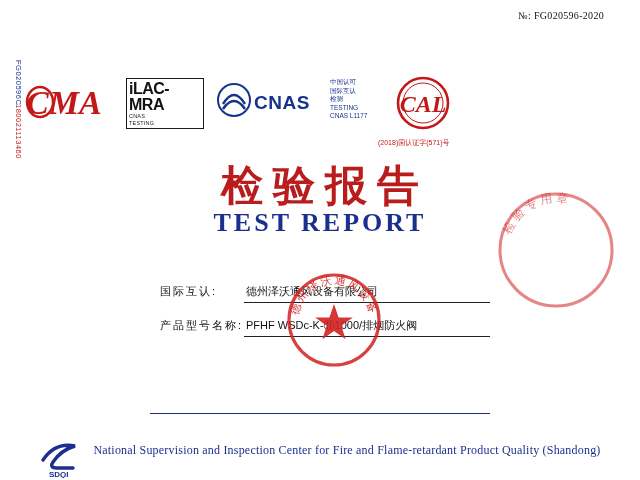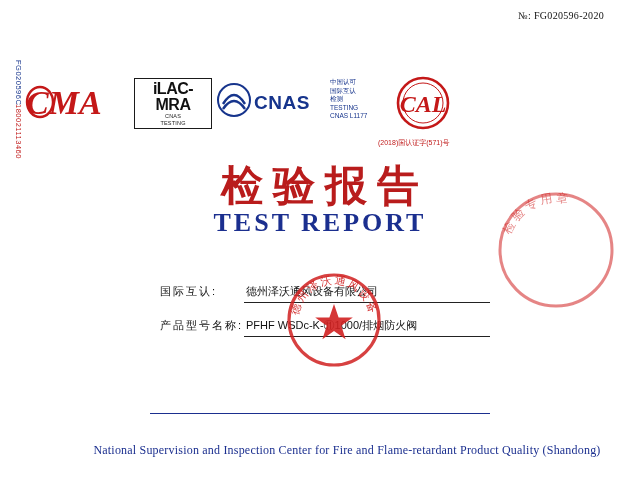--- a/index.html
+++ b/index.html
@@ -69,22 +69,21 @@
     width: 84px;
     height: 46px;
   }
   
   .ilac {
     position: absolute;
     left: 126px;
     top: 44px;
     width: 78px;
     height: 48px;
-    text-align: center;
-    margin-left: 8px;
+    text-align: left;
   }
   .ilac-inner {
     border: 1.6px solid #1a1a1a;
     padding: 2px 2px 1px 2px;
     display: inline-block;
   }
   .ilac-main {
     font-family: "Liberation Sans", sans-serif;
     font-weight: bold;
     font-size: 16px;
@@ -373,17 +372,23 @@
       <path id="sealArc2" d="M 16 64 A 48 48 0 0 1 112 64" fill="none"></path>
       <text font-family="Liberation Sans, sans-serif" font-size="12" fill="#d02020" opacity="0.55" letter-spacing="3">
         <textPath href="#sealArc2" startOffset="10%">检验专用章</textPath>
       </text>
     </svg>
   </div>
 
   <div class="footer-rule"></div>
   <div class="footer">
     <div class="footer-inner">
+      <div class="sdqi-mark">
+        <svg width="48" height="38" viewBox="0 0 48 38">
+          <path d="M4 20 Q16 2 36 6 Q22 10 14 22 Q10 28 18 28 L34 28" fill="none" stroke="#1b2f8f" stroke-width="3.4" stroke-linecap="round"></path>
+          <text x="10" y="37" font-family="Liberation Sans, sans-serif" font-size="8" font-weight="bold" fill="#1b2f8f">SDQI</text>
+        </svg>
+      </div>
       <div class="footer-en">National Supervision and Inspection Center for Fire and Flame-retardant Product Quality (Shandong)</div>
     </div>
   </div>
 
 </div>
 
 </body></html>

